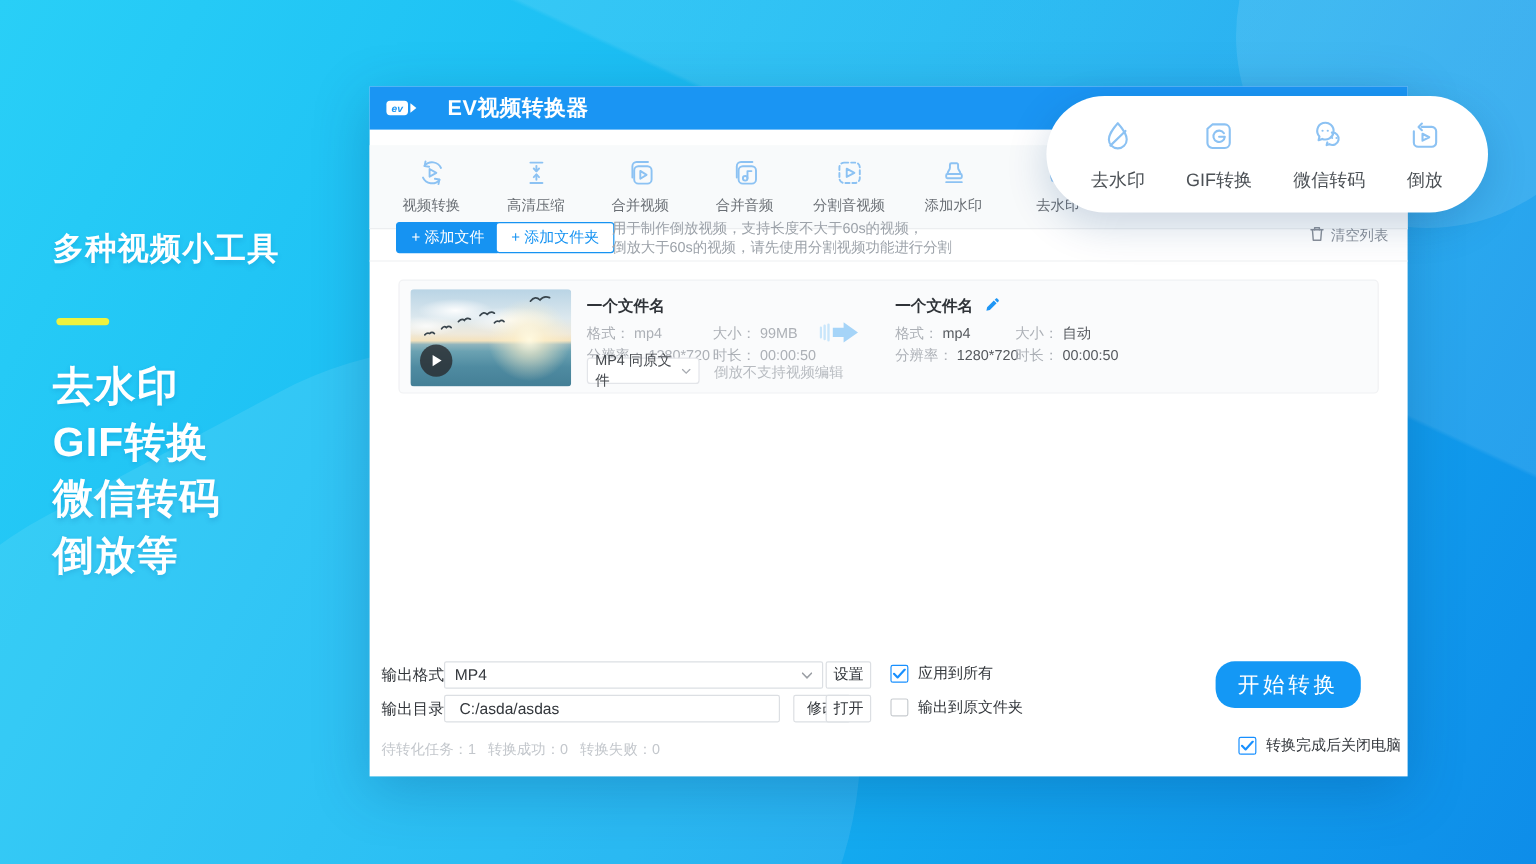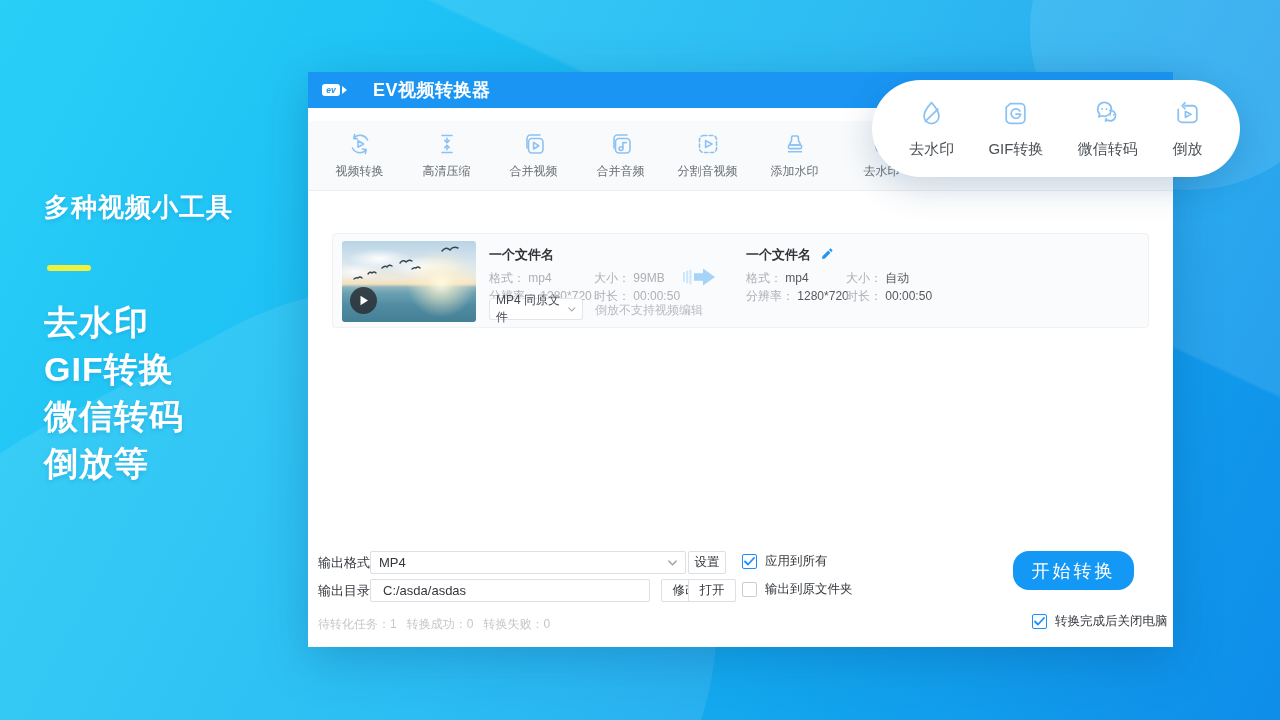--- a/index.html
+++ b/index.html
@@ -179,20 +179,38 @@
       <span>
         <svg width="26" height="26" viewBox="0 0 30 30" fill="none" stroke="#8CC2F3" stroke-width="1.7" stroke-linecap="round" stroke-linejoin="round">
           <path d="M15 4.5 C15 4.5 7.8 12.3 7.8 17.6 a7.2 7.2 0 0 0 14.4 0 C22.2 12.3 15 4.5 15 4.5 Z"></path>
           <path d="M21.2 10.8 L9 22.6"></path>
         </svg>
       </span>
       <span class="tb-label">去水印</span>
     </div>
   </div>
 
+  <div class="action-row">
+    <div class="btn-add-file">+ 添加文件</div>
+    <div class="btn-add-folder">+ 添加文件夹</div>
+    <div class="hint">
+      <div>用于制作倒放视频，支持长度不大于60s的视频，</div>
+      <div>倒放大于60s的视频，请先使用分割视频功能进行分割</div>
+    </div>
+    <div class="clear-list">
+      <span>
+        <svg width="13" height="14" viewBox="0 0 13 14" fill="none" stroke="#8A9099" stroke-width="1.2" stroke-linecap="round" stroke-linejoin="round">
+          <path d="M1.5 3.5 H11.5"></path>
+            <path d="M4.5 3.5 V1.8 H8.5 V3.5"></path>
+          <path d="M2.7 3.5 L3.4 12.2 H9.6 L10.3 3.5"></path>
+        </svg>
+      </span>
+      <span>清空列表</span>
+    </div>
+  </div>
 
   <div class="file-card">
     <div class="thumb">
       <svg class="birds" width="134" height="81" viewBox="0 0 134 81" fill="none" stroke="#39454D" stroke-width="1.4" stroke-linecap="round">
         <path d="M100 10 q4 -5 8 -1 q3 -4 8 -2"></path>
         <path d="M58 22 q3 -4 6 -1 q3 -3 6 -1"></path>
         <path d="M40 27 q3 -3 5 -1 q2 -3 5 -1"></path>
         <path d="M26 33 q2 -3 4 -1 q2 -2 4 0"></path>
         <path d="M12 38 q2 -2 4 -1 q2 -2 4 0"></path>
         <path d="M70 28 q2 -2 4 -1 q2 -2 4 0"></path>
@@ -270,21 +288,21 @@
     <span>MP4</span>
     <svg width="9" height="6" viewBox="0 0 9 6">
         <path d="M0.8 1 L4.5 4.8 L8.2 1" stroke="#9B9FA5" stroke-width="1.3" fill="none" stroke-linecap="round"></path>
       </svg>
   </div>
   <div class="b-btn" style="left:380px; top:479px; width:38px;">设置</div>
 
   <div class="b-label" style="left:10px; top:510px;">输出目录</div>
   <input class="b-input" value="C:/asda/asdas" style="">
   <div class="b-btn" style="left:353px; top:507px; width:48px;">修改</div>
-  <div class="b-btn" style="left:380px; top:507px; width:48px;">打开</div>
+  <div class="b-btn" style="left:380px; top:507px; width:38px;">打开</div>
 
   <div class="cb-row" style="left:434px; top:481px;">
     <span class="cb checked">
       <svg width="11" height="9" viewBox="0 0 11 9">
           <path d="M1 4.5 L4 7.5 L10 1" stroke="#1890FF" stroke-width="1.8" fill="none" stroke-linecap="round" stroke-linejoin="round"></path>
         </svg>
     </span>
     <span>应用到所有</span>
   </div>
   <div class="cb-row" style="left:434px; top:509px;">

